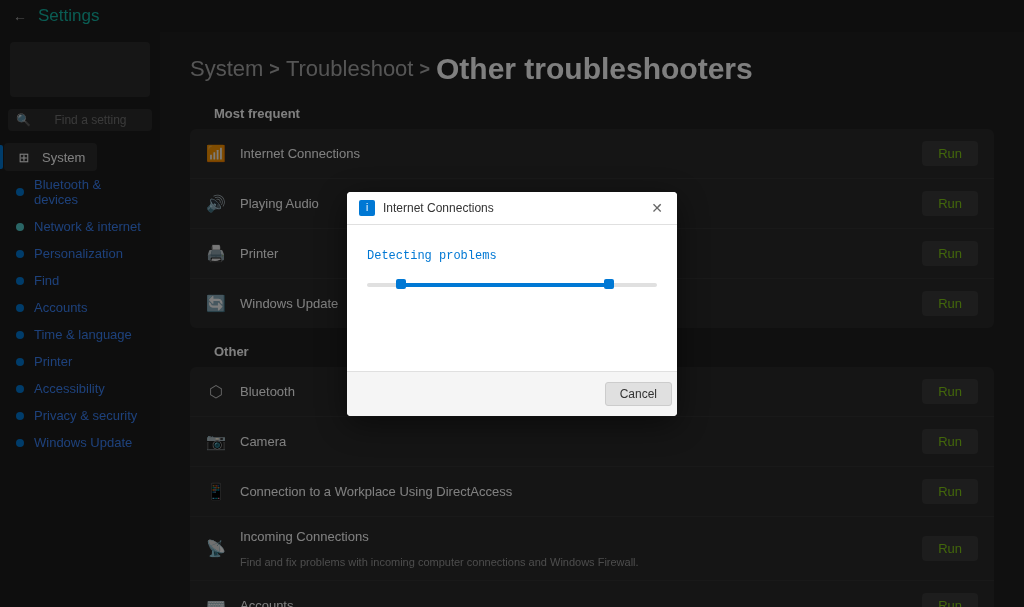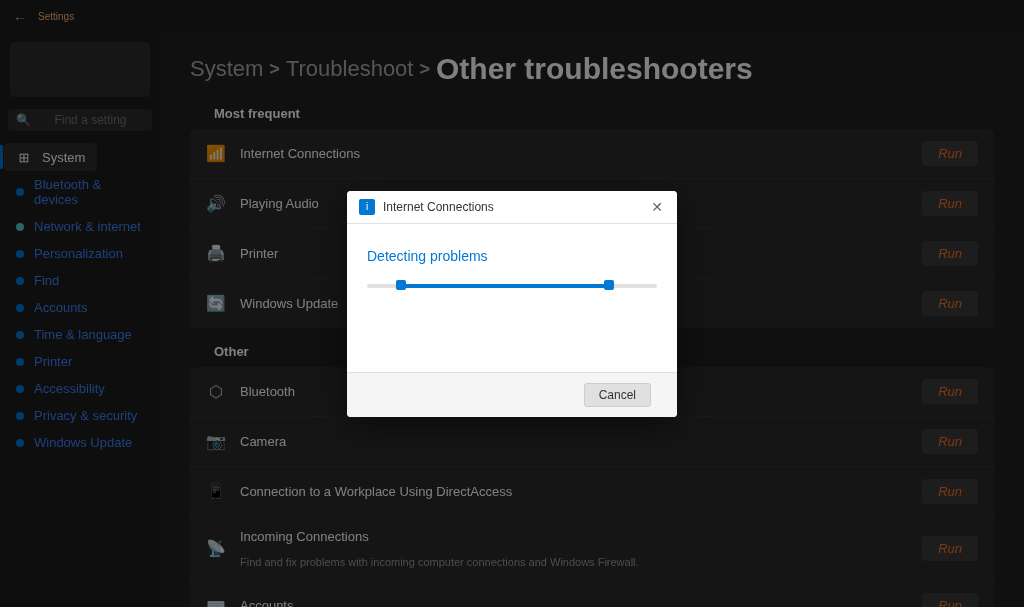--- a/index.html
+++ b/index.html
@@ -28,22 +28,22 @@
       height: 20px;
       display: flex;
       align-items: center;
       justify-content: center;
       cursor: pointer;
       color: #aaa;
       font-size: 14px;
       margin-right: 8px;
     }
     .titlebar-text {
-      font-size: 10px;
-      color: #fdba74;
+      font-size: 17px;
+      color: #14b8a6;
     }
 
     
     .main-layout {
       display: flex;
       flex: 1;
       overflow: hidden;
     }
 
     
@@ -209,27 +209,26 @@
       color: #fff;
     }
     .troubleshooter-item-desc {
       font-size: 11px;
       color: #999;
       margin-top: 12px;
     }
     .run-btn {
       background: #3a3a3a;
       border: none;
-      color: #f97316;
+      color: #84cc16;
       padding: 5px 16px;
       border-radius: 4px;
       cursor: pointer;
       font-size: 13px;
       flex-shrink: 0;
-      font-style: italic;
     }
 
     
     .overlay {
       position: fixed;
       top: 0; left: 0; right: 0; bottom: 0;
       background: rgba(0,0,0,0.5);
       display: flex;
       align-items: center;
       justify-content: center;
@@ -278,23 +277,24 @@
       cursor: pointer;
       color: #666;
       font-size: 14px;
       border-radius: 2px;
     }
     .dialog-body {
       padding: 24px 20px;
     }
     .dialog-status {
       color: #0078d4;
-      font-size: 14px;
+      font-size: 12px;
       font-weight: 500;
       margin-bottom: 20px;
+      font-family: Liberation Mono, monospace;
     }
     .dialog-progress {
       height: 4px;
       background: #e0e0e0;
       border-radius: 2px;
       position: relative;
       margin-bottom: 60px;
     }
     .dialog-progress-fill {
       position: absolute;
@@ -318,21 +318,21 @@
       right: 15%;
       top: -4px;
       width: 10px;
       height: 10px;
       background: #0078d4;
       border-radius: 2px;
     }
     .dialog-footer {
       display: flex;
       justify-content: flex-end;
-      padding: 10px 26px;
+      padding: 10px 5px;
       background: #f5f5f5;
       border-top: 1px solid #e0e0e0;
     }
     .cancel-btn {
       background: #e0e0e0;
       border: 1px solid #ccc;
       color: #333;
       padding: 4px 14px;
       border-radius: 3px;
       cursor: pointer;

